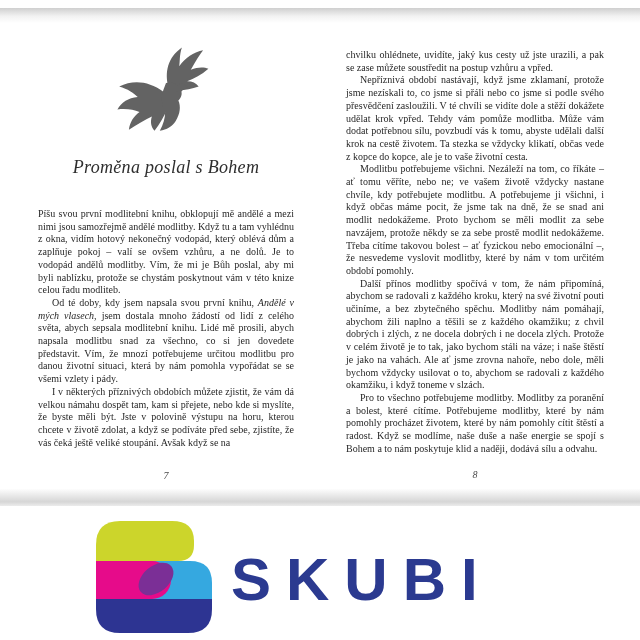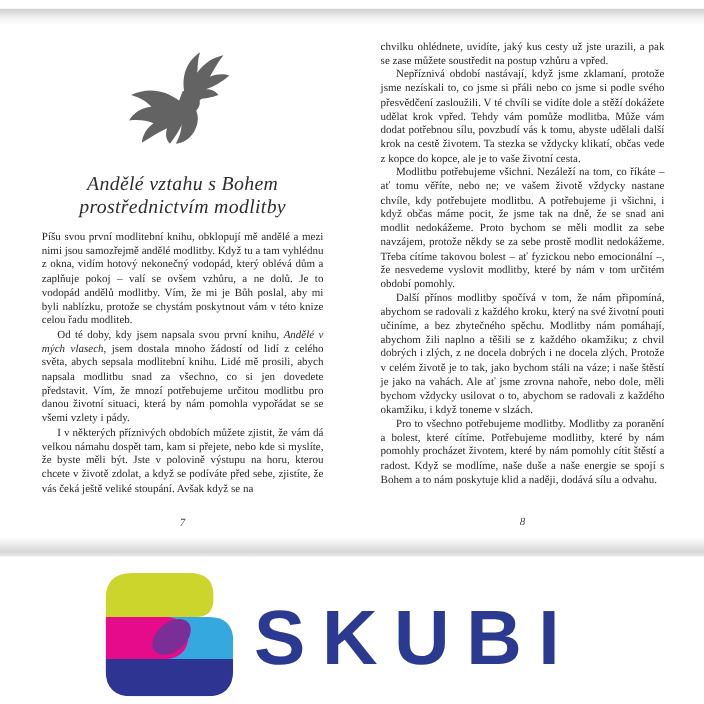--- a/index.html
+++ b/index.html
@@ -17,33 +17,33 @@
   .page-right{left:346px;top:37px;width:258px;}
 
   .bird-wrap{height:106px;padding-top:14px;text-align:center;}
   .bird-wrap svg{filter:blur(0.5px);opacity:0.92;}
 
   .chapter-label{margin-top:4px;text-align:center;font-size:8.5px;font-weight:bold;
                  letter-spacing:3.5px;color:#3b3b3b;}
   .chapter-title{margin:7px 0 0 0;text-align:center;font-style:italic;font-weight:normal;
                  font-size:18px;line-height:21px;color:#2e2e2e;letter-spacing:0.3px;}
 
-  .body-text{margin-top:11px;font-size:10px;line-height:12.7px;text-align:justify;color:#272727;}
+  .body-text{margin-top:30px;font-size:10px;line-height:12.7px;text-align:justify;color:#272727;}
   .body-text p{margin:0;}
   .body-text p.indent{text-indent:14px;font-family:Liberation Serif, serif;}
   .body-text em{font-style:italic;}
 
   .pagenum{position:absolute;font-style:italic;font-size:10px;color:#4a4a4a;text-align:center;}
   .pagenum-left{left:38px;width:256px;top:470px;}
   .pagenum-right{left:346px;width:258px;top:469px;}
 
   
   .logo-icon{position:absolute;left:96px;top:521px;}
   .logo-text{position:absolute;left:231px;top:543px;font-family:"Liberation Sans",sans-serif;
-             font-weight:bold;font-size:70px;line-height:74px;letter-spacing:15px;}
+             font-weight:bold;font-size:60px;line-height:74px;letter-spacing:15px;}
 </style>
 </head>
 <body>
 
 <div class="canvas">
 
   <div class="edge top"></div>
 
   <div class="page page-left">
     <div class="bird-wrap">
@@ -53,31 +53,31 @@
           <path d="M63,50 C58,32 62,15 78,4 C75,13 76,19 75,25 C82,15 92,9 102,7 C95,16 92,23 88,29 C96,26 103,26 108,28 C100,35 92,39 84,42 C90,42 94,44 97,48 C88,51 78,53 70,52 Z"></path>
 
           <path d="M57,54 C41,42 23,40 7,48 C17,51 23,55 28,60 C17,61 10,66 5,74 C15,73 23,74 30,77 C23,82 19,89 18,97 C27,91 36,86 44,82 C42,88 43,94 47,98 C53,90 58,82 61,74 Z"></path>
 
           <path d="M60,44 C67,42 73,45 76,50 C79,55 78,60 74,64 C77,71 76,79 71,87 C67,93 61,97 53,98 C57,91 59,84 59,77 C55,69 54,60 57,52 Z"></path>
 
           <path d="M73,46 C77,44 82,45 85,49 L79,52 C77,55 74,55 72,53 Z"></path>
         </g>
       </svg>
     </div>
-    <h1 class="chapter-title"><span>Andělé vztahu s Bohem</span><br>
-      <span>prostřednictvím modlitby</span></h1>
+    <h1 class="chapter-title"><span>Proměna poslal s Bohem</span><br>
+      </h1>
     <div class="body-text">
         <p class=""><span>Píšu svou první modlitební knihu, obklopují mě andělé a mezi nimi jsou samozřejmě andělé modlitby. Když tu a tam vyhlédnu z okna, vidím hotový nekonečný vodopád, který oblévá dům a zaplňuje pokoj – valí se ovšem vzhůru, a ne dolů. Je to vodopád andělů modlitby. Vím, že mi je Bůh poslal, aby mi byli nablízku, protože se chystám poskytnout vám v této knize celou řadu modliteb.</span></p>
         <p class="indent"><span>Od té doby, kdy jsem napsala svou první knihu, </span><em>Andělé v mých vlasech</em><span>, jsem dostala mnoho žádostí od lidí z celého světa, abych sepsala modlitební knihu. Lidé mě prosili, abych napsala modlitbu snad za všechno, co si jen dovedete představit. Vím, že mnozí potřebujeme určitou modlitbu pro danou životní situaci, která by nám pomohla vypořádat se se všemi vzlety i pády.</span></p>
         <p class="indent"><span>I v některých příznivých obdobích můžete zjistit, že vám dá velkou námahu dospět tam, kam si přejete, nebo kde si myslíte, že byste měli být. Jste v polovině výstupu na horu, kterou chcete v životě zdolat, a když se podíváte před sebe, zjistíte, že vás čeká ještě veliké stoupání. Avšak když se na</span></p>
       </div>
   </div>
 
   <div class="page page-right">
-    <div class="body-text" style="margin-top:0;">
+    <div class="body-text" style="margin-top:12px;">
         <p class=""><span>chvilku ohlédnete, uvidíte, jaký kus cesty už jste urazili, a pak se zase můžete soustředit na postup vzhůru a vpřed.</span></p>
         <p class="indent"><span>Nepříznivá období nastávají, když jsme zklamaní, protože jsme nezískali to, co jsme si přáli nebo co jsme si podle svého přesvědčení zasloužili. V té chvíli se vidíte dole a stěží dokážete udělat krok vpřed. Tehdy vám pomůže modlitba. Může vám dodat potřebnou sílu, povzbudí vás k tomu, abyste udělali další krok na cestě životem. Ta stezka se vždycky klikatí, občas vede z kopce do kopce, ale je to vaše životní cesta.</span></p>
         <p class="indent"><span>Modlitbu potřebujeme všichni. Nezáleží na tom, co říkáte – ať tomu věříte, nebo ne; ve vašem životě vždycky nastane chvíle, kdy potřebujete modlitbu. A potřebujeme ji všichni, i když občas máme pocit, že jsme tak na dně, že se snad ani modlit nedokážeme. Proto bychom se měli modlit za sebe navzájem, protože někdy se za sebe prostě modlit nedokážeme. Třeba cítíme takovou bolest – ať fyzickou nebo emocionální –, že nesvedeme vyslovit modlitby, které by nám v tom určitém období pomohly.</span></p>
         <p class="indent"><span>Další přínos modlitby spočívá v tom, že nám připomíná, abychom se radovali z každého kroku, který na své životní pouti učiníme, a bez zbytečného spěchu. Modlitby nám pomáhají, abychom žili naplno a těšili se z každého okamžiku; z chvil dobrých i zlých, z ne docela dobrých i ne docela zlých. Protože v celém životě je to tak, jako bychom stáli na váze; i naše štěstí je jako na vahách. Ale ať jsme zrovna nahoře, nebo dole, měli bychom vždycky usilovat o to, abychom se radovali z každého okamžiku, i když toneme v slzách.</span></p>
         <p class="indent"><span>Pro to všechno potřebujeme modlitby. Modlitby za poranění a bolest, které cítíme. Potřebujeme modlitby, které by nám pomohly procházet životem, které by nám pomohly cítit štěstí a radost. Když se modlíme, naše duše a naše energie se spojí s Bohem a to nám poskytuje klid a naději, dodává sílu a odvahu.</span></p>
       </div>
   </div>
 
   <div class="pagenum pagenum-left">7</div>
   <div class="pagenum pagenum-right">8</div>

